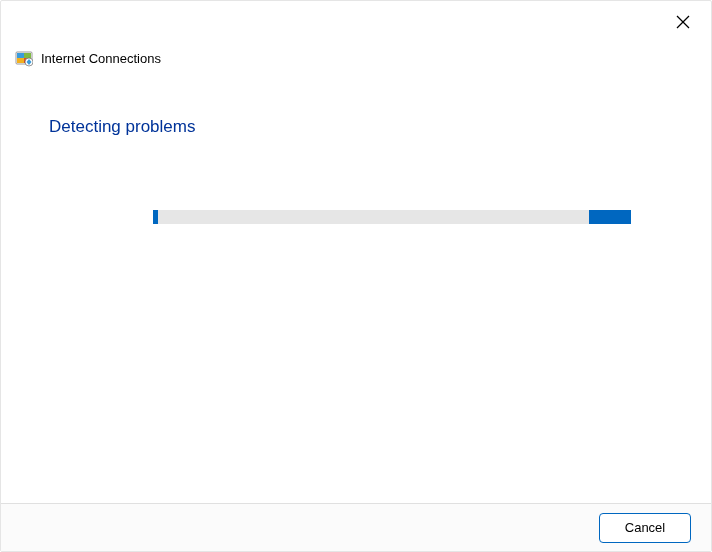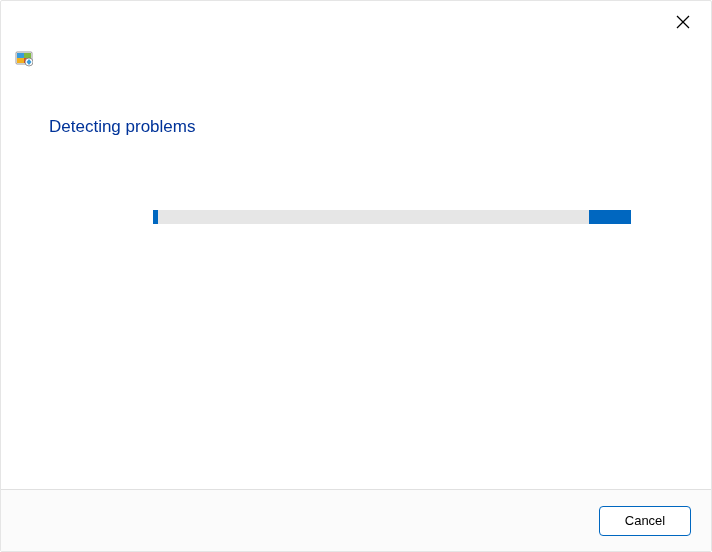--- a/index.html
+++ b/index.html
@@ -84,21 +84,21 @@
       top: 0;
       width: 42px;
       height: 14px;
       background: #0067c0;
     }
     .footer {
       position: absolute;
       bottom: 0;
       left: 0;
       right: 0;
-      height: 62px;
+      height: 48px;
       border-top: 1px solid #e0e0e0;
       background: #fbfbfb;
       display: flex;
       align-items: center;
       justify-content: flex-end;
       padding-right: 20px;
     }
     .cancel-btn {
       min-width: 92px;
       height: 30px;
@@ -129,20 +129,21 @@
     <svg width="18" height="18" viewBox="0 0 18 18">
       <rect x="1" y="3" width="16" height="12" rx="1" fill="#ffffff" stroke="#808080" stroke-width="0.8"></rect>
       <rect x="2" y="4" width="7" height="5" fill="#3a9bdc"></rect>
       <rect x="9" y="4" width="7" height="5" fill="#7fba42"></rect>
       <rect x="2" y="9" width="7" height="5" fill="#f2b01e"></rect>
       <rect x="9" y="9" width="7" height="5" fill="#d94f2b"></rect>
       <circle cx="14" cy="13" r="4" fill="#ffffff" stroke="#555" stroke-width="0.6"></circle>
       <path d="M14 10 L16.5 13 L14 16 L11.5 13 Z" fill="#3a9bdc"></path>
     </svg>
   </span>
+  <span class="header-title">Internet Connections</span>
 </div>
 
 <h1 class="main-heading">Detecting problems</h1>
 
 <div class="progress-container">
   <div class="progress-seg-left"></div>
   <div class="progress-seg-right"></div>
 </div>
 
 <div class="footer">

